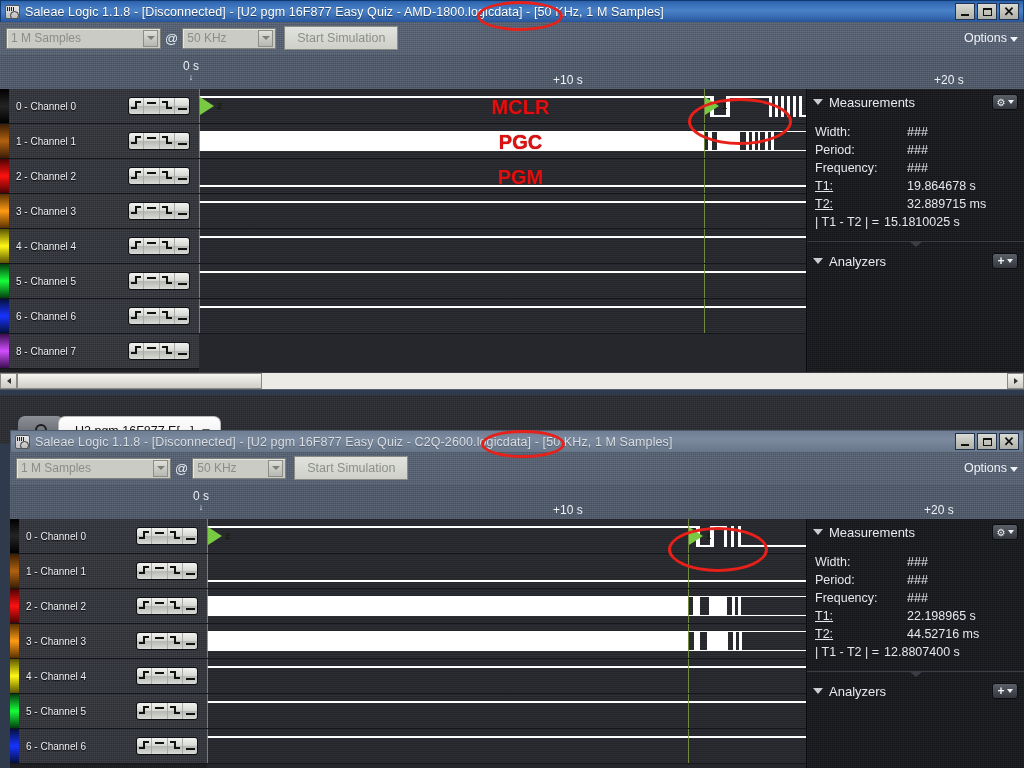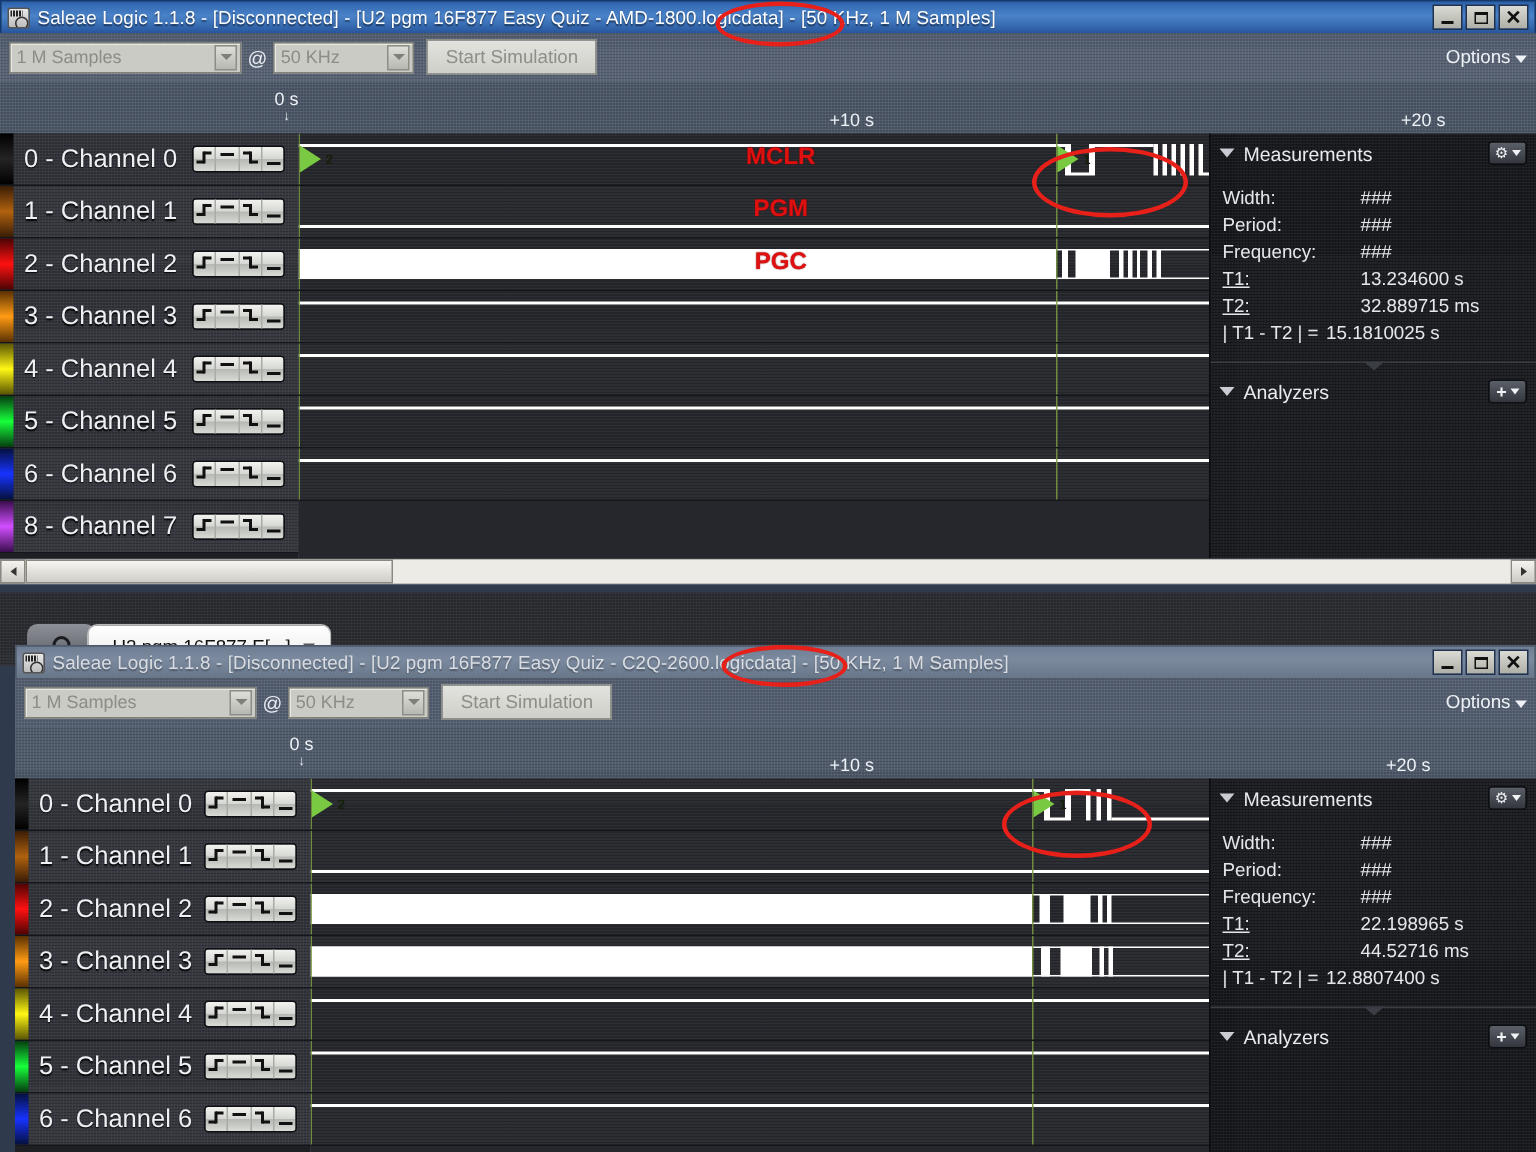--- a/index.html
+++ b/index.html
@@ -94,21 +94,21 @@
   .chanlist { width:199px; flex:0 0 199px; background:#1e1f23; }
   .chan {
     height:35px; display:flex; align-items:center; position:relative;
     background-color:#31333a;
     background-image:
       repeating-linear-gradient(0deg, rgba(255,255,255,.045) 0 1px, rgba(0,0,0,.06) 1px 2px),
       repeating-linear-gradient(90deg, rgba(255,255,255,.03) 0 1px, rgba(0,0,0,.04) 1px 2px);
     border-bottom:1px solid #15161a;
   }
   .swatch { width:9px; height:100%; flex:0 0 9px; }
-  .chan-label { color:#eef0f4; font-size:17px; margin-left:7px; white-space:nowrap;
+  .chan-label { color:#eef0f4; font-size:10px; margin-left:7px; white-space:nowrap;
      text-shadow:0 1px 1px #000; }
   .edgebtn {
     margin-left:auto; margin-right:9px; width:62px; height:18px; display:flex;
     border:1px solid #0e0f12; border-radius:3px;
     background:linear-gradient(180deg,#f2f3f0 0%,#d6d8d3 48%,#b7b9b4 52%,#d9dbd6 100%);
   }
   .edgebtn span{ flex:1; position:relative; border-right:1px solid #a9aba6; }
   .edgebtn span:last-child{ border-right:none; }
   .eg{ position:absolute; background:#111; }
   
@@ -134,21 +134,21 @@
   .wrow .baseline { position:absolute; left:0; right:0; height:2px; background:#ffffff; }
   .wrow.high .fill { position:absolute; left:0; top:7px; bottom:7px; background:#ffffff; }
   .trigline { position:absolute; top:0; bottom:0; width:1px; background:#7d9b43; opacity:.85; }
   .tmark {
     position:absolute; width:0;height:0; border-top:9px solid transparent;
     border-bottom:9px solid transparent; border-left:14px solid #7ac943;
   }
   .tmark .num{ position:absolute; left:-12px; top:-6px; font-size:9px; color:#14200a; font-weight:bold;}
   .wlabel {
     position:absolute; left:0; right:0; text-align:center; color:#e01010;
-    font-size:16px; font-weight:bold; top:7px; text-shadow:0 0 1px #700;
+    font-size:20px; font-weight:bold; top:7px; text-shadow:0 0 1px #700;
     pointer-events:none;
     padding-left:36px;
   }
   .pulse { position:absolute; background:#ffffff; }
 
   
   .rpanel {
     width:218px; flex:0 0 218px; position:relative;
     background-color:#16171b;
     background-image:
@@ -474,44 +474,44 @@
         <div class="trigline" style="left:505px;"></div>
         <div class="tmark" style="left:1px;top:8px;">
             <span class="num" style="left:3px;top:-5px;">2</span>
           </div>
         <div class="tmark" style="left:506px;top:8px;">
             <span class="num" style="left:3px;top:-5px;">1</span>
           </div>
         <div class="wlabel">MCLR</div>
       </div>
 
-      <div class="wrow">
-        <div class="baseline" style="top:26px;left:0;width:607px;"></div>
-        <div class="trigline" style="left:0px;"></div>
-        <div class="trigline" style="left:505px;"></div>
-        <div class="wlabel">PGM</div>
-      </div>
-
       <div class="wrow high">
         <div class="fill" style="width:505px;"></div>
         <div class="fill" style="left:509px;width:4px;"></div>
         <div class="fill" style="left:518px;width:23px;"></div>
         <div class="fill" style="left:547px;width:3px;"></div>
         <div class="fill" style="left:553px;width:3px;"></div>
         <div class="fill" style="left:559px;width:2px;"></div>
         <div class="fill" style="left:566px;width:3px;"></div>
         <div class="fill" style="left:572px;width:3px;"></div>
         <div class="baseline" style="top:7px;left:0;width:607px;height:1px;"></div>
         <div class="baseline" style="top:26px;left:0;width:607px;height:1px;"></div>
         <div class="trigline" style="left:0px;"></div>
         <div class="trigline" style="left:505px;"></div>
         <div class="wlabel">PGC</div>
       </div>
 
       <div class="wrow">
+        <div class="baseline" style="top:26px;left:0;width:607px;"></div>
+        <div class="trigline" style="left:0px;"></div>
+        <div class="trigline" style="left:505px;"></div>
+        <div class="wlabel">PGM</div>
+      </div>
+
+      <div class="wrow">
         <div class="baseline" style="top:7px;left:0;width:607px;"></div>
         <div class="trigline" style="left:0px;"></div>
         <div class="trigline" style="left:505px;"></div>
       </div>
       <div class="wrow">
         <div class="baseline" style="top:7px;left:0;width:607px;"></div>
         <div class="trigline" style="left:0px;"></div>
         <div class="trigline" style="left:505px;"></div>
       </div>
       <div class="wrow">
@@ -543,21 +543,21 @@
         <div class="mrow">
           <span class="k">Period:</span>
           <span class="v">###</span>
         </div>
         <div class="mrow">
           <span class="k">Frequency:</span>
           <span class="v">###</span>
         </div>
         <div class="mrow">
           <span class="k u">T1:</span>
-          <span class="v">13.234600 s</span>
+          <span class="v">19.864678 s</span>
         </div>
         <div class="mrow">
           <span class="k u">T2:</span>
           <span class="v">32.889715 ms</span>
         </div>
         <div class="mrow full">
           <span class="k" style="margin-right:5px;">| T1 - T2 | =</span>
           <span class="v">15.1810025 s</span>
         </div>
       </div>

